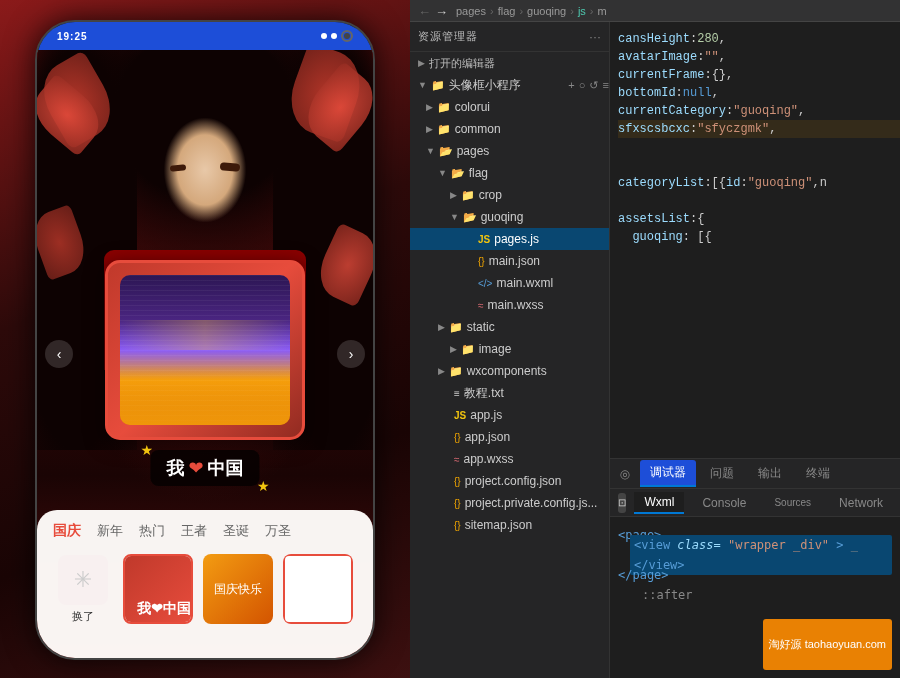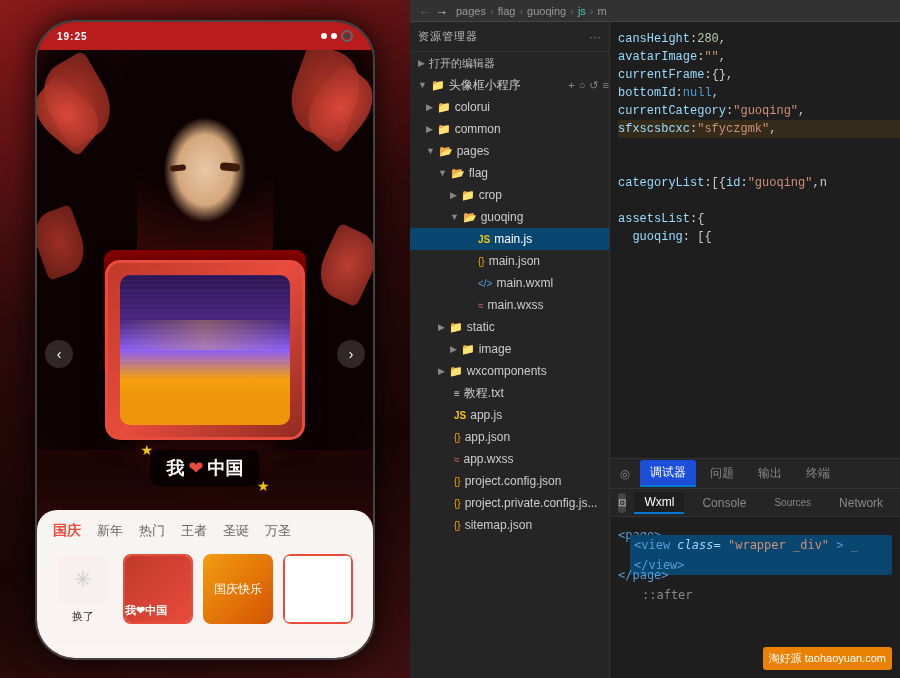--- a/index.html
+++ b/index.html
@@ -38,21 +38,21 @@
       height: 640px;
       background: #1a1a1a;
       border-radius: 40px;
       border: 2px solid #444;
       overflow: hidden;
       box-shadow: 0 0 30px rgba(0,0,0,0.8);
     }
 
     .phone-statusbar {
       height: 28px;
-      background: #b91c1c;
+      background: #1d4ed8;
       display: flex;
       align-items: center;
       justify-content: space-between;
       padding: 0 20px;
     }
 
     .status-left {
       font-size: 10px;
       color: #fff;
       font-weight: bold;
@@ -579,21 +579,21 @@
     }
 
     
     .watermark {
       position: absolute;
       bottom: 8px;
       right: 8px;
       background: rgba(255, 140, 0, 0.9);
       color: white;
       font-size: 11px;
-      padding: 4px 6px;
+      padding: 18px 6px;
       border-radius: 3px;
       font-family: Arial, sans-serif;
     }
 
     
     ::-webkit-scrollbar { width: 4px; }
     ::-webkit-scrollbar-track { background: #1e1e1e; }
     ::-webkit-scrollbar-thumb { background: #444; border-radius: 2px; }
   </style>
 </head>
@@ -682,21 +682,21 @@
 
           <div class="first-frame-item">
             <div class="first-frame-icon">
               <span class="snowflake-icon">✳</span>
             </div>
             <span class="first-frame-label">换了</span>
           </div>
 
           <div class="frame-item selected">
             <div class="frame-thumb-2">
-              <div style="position:absolute;bottom:4px;left:0;right:0;text-align:left;font-size:11px;color:white;font-weight:bold;font-family:'Microsoft YaHei';">我❤中国</div>
+              <div style="position:absolute;bottom:4px;left:0;right:0;text-align:right;font-size:14px;color:white;font-weight:bold;font-family:'Microsoft YaHei';">我❤中国</div>
             </div>
           </div>
 
           <div class="frame-item">
             <div class="frame-thumb-3">
               <div style="font-size:12px;color:white;text-align:center;font-family:'Microsoft YaHei';">国庆快乐</div>
             </div>
           </div>
 
           <div class="frame-item">
@@ -784,21 +784,21 @@
         <span>crop</span>
       </div>
       <div class="file-tree-item indent-3">
         <span class="chevron">▼</span>
         <span class="folder-open-icon">📂</span>
         <span>guoqing</span>
       </div>
       <div class="file-tree-item indent-4 active">
         <span style="width:12px;"></span>
         <span class="js-icon">JS</span>
-        <span>main.js</span>
+        <span>pages.js</span>
       </div>
       <div class="file-tree-item indent-4">
         <span style="width:12px;"></span>
         <span class="json-icon">{}</span>
         <span>main.json</span>
       </div>
       <div class="file-tree-item indent-4">
         <span style="width:12px;"></span>
         <span class="wxml-icon">&lt;/&gt;</span>
         <span>main.wxml</span>

